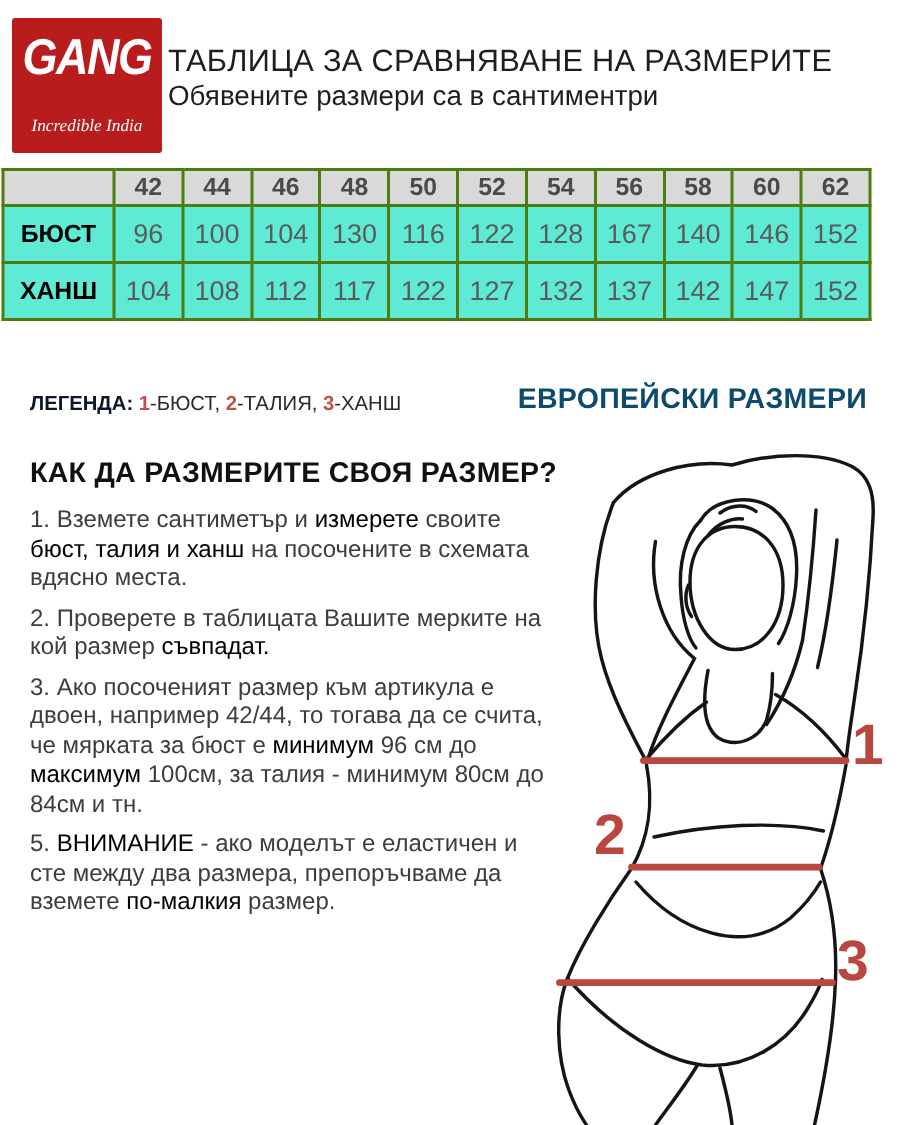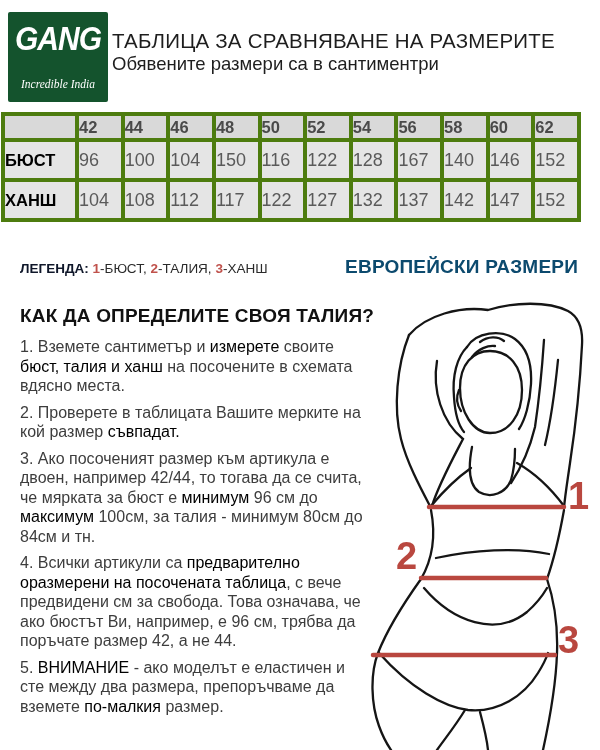--- a/index.html
+++ b/index.html
@@ -3,44 +3,44 @@
 <meta charset="utf-8">
 <style>
   html,body { margin:0; padding:0; background:#ffffff; }
   .page {
     position:relative; width:600px; height:750px; overflow:hidden;
     background:#ffffff; font-family:"Liberation Sans", sans-serif; color:#222;
   }
   
   .logo {
     position:absolute; left:8px; top:12px; width:100px; height:90px;
-    background:#14532d; border-radius:2px; color:#fff;
+    background:#b91c1c; border-radius:2px; color:#fff;
     display:flex; flex-direction:column; align-items:center; justify-content:center;
   }
   .brand-name {
     font-style:italic; font-weight:700; font-size:30px; letter-spacing:-1px;
     transform:scaleY(1.12); line-height:1;
   }
   .brand-tagline {
     font-family:"Liberation Serif", serif; font-style:italic; font-size:11.5px;
     margin-top:24px; white-space:nowrap;
   }
   
   .header-text { position:absolute; left:112px; top:29px; width:478px; color:#1e1e1e; }
   .page-title { font-size:20.5px; font-weight:500; letter-spacing:0.2px; }
   .page-subtitle { font-size:18.5px; font-weight:400; margin-top:0; }
   
   table.size-table {
     position:absolute; left:1px; top:112px; width:580px;
     border-collapse:collapse; table-layout:fixed;
   }
-  .size-table td, .size-table th { border:4px solid #4d7c0f; padding:0; }
+  .size-table td, .size-table th { border:2px solid #4d7c0f; text-align:center; padding:0; }
   .size-table col.label-col { width:74px; }
   .size-table tr.head-row td { background:#d9d9d9; height:22px; font-weight:700; font-size:16.5px; color:#4a4a4a; }
-  .size-table tr.data-row td { height:36px; font-size:18px; color:#5a5a5a; background:#e5e5e5; }
+  .size-table tr.data-row td { height:36px; font-size:18px; color:#5a5a5a; background:#5eead4; }
   .size-table tr.data-row td.row-label { font-weight:700; color:#000; font-size:16.5px; }
   
   .legend { position:absolute; left:20px; top:261px; font-size:13.5px; color:#2a2a2a; white-space:nowrap; }
   .legend .legend-label { font-weight:700; color:#0f172a; }
   .legend .num { color:#c0524c; font-weight:700; }
   .euro-title { position:absolute; right:22px; top:256px; font-size:19px; font-weight:700; color:#0c4a6e; letter-spacing:0.2px;margin-left:32px; }
   
   .howto-heading { position:absolute; left:20px; top:305px; font-size:19px; font-weight:700; color:#111; letter-spacing:0.2px; }
   .steps { position:absolute; left:20px; top:337px; width:352px; font-size:16px; line-height:19.5px; color:#3d3d3d; }
   .steps p { margin:0 0 7px 0; }
@@ -81,21 +81,21 @@
           <td>56</td>
           <td>58</td>
           <td>60</td>
           <td>62</td>
         </tr>
         <tr class="data-row">
           <td class="row-label">БЮСТ</td>
           <td>96</td>
           <td>100</td>
           <td>104</td>
-          <td>150</td>
+          <td>130</td>
           <td>116</td>
           <td>122</td>
           <td>128</td>
           <td>167</td>
           <td>140</td>
           <td>146</td>
           <td>152</td>
         </tr>
         <tr class="data-row">
           <td class="row-label">ХАНШ</td>
@@ -113,26 +113,25 @@
         </tr>
       </tbody>
   </table>
 
   <div class="legend">
     <span class="legend-label">ЛЕГЕНДА:</span>
     <span> </span><span id="legend-items"><span class="num">1</span><span>-БЮСТ, </span><span class="num">2</span><span>-ТАЛИЯ, </span><span class="num">3</span><span>-ХАНШ</span></span>
   </div>
   <div class="euro-title">ЕВРОПЕЙСКИ РАЗМЕРИ</div>
 
-  <div class="howto-heading">КАК ДА ОПРЕДЕЛИТЕ СВОЯ ТАЛИЯ?</div>
+  <div class="howto-heading">КАК ДА РАЗМЕРИТЕ СВОЯ РАЗМЕР?</div>
   <div class="steps" id="steps">
       <p class="step"><span>1. Вземете сантиметър и </span><span class="red">измерете</span><span> своите </span><span class="red">бюст, талия и ханш</span><span> на посочените в схемата вдясно места.</span></p>
       <p class="step"><span>2. Проверете в таблицата Вашите мерките на кой размер </span><span class="red">съвпадат.</span></p>
       <p class="step"><span>3. Ако посоченият размер към артикула е двоен, например 42/44, то тогава да се счита, че мярката за бюст е </span><span class="red">минимум</span><span>  96 см до </span><span class="red">максимум</span><span> 100см, за талия - минимум 80см до 84см и тн.</span></p>
-      <p class="step"><span>4. Всички артикули са </span><span class="red">предварително оразмерени на посочената таблица</span><span>, с вече предвидени см за свобода. Това означава, че ако бюстът Ви, например, е 96 см, трябва да поръчате размер 42, а не 44.</span></p>
       <p class="step"><span>5. </span><span class="red">ВНИМАНИЕ</span><span> - ако моделът е еластичен и сте между два размера, препоръчваме да вземете </span><span class="red">по-малкия</span><span> размер.</span></p>
     </div>
 
   <div class="figure-wrap">
     <svg width="232" height="450" viewBox="0 0 232 450">
       <g fill="none" stroke="#151515" stroke-width="2.3" stroke-linecap="round">
         <path d="M41,35 C29,65 25,108 33,139 C39,163 53,189 63,208"></path>
         <path d="M41,35 C58,15 92,6 120,10 C146,2 180,1 200,11 C211,17 215,28 214,45 C212,85 207,130 202,163 C199,184 197,196 196,208"></path>
         <path d="M69,61 C64,90 74,122 95,139 C83,162 70,186 64,206"></path>
         <path d="M176,40 C174,70 171,100 167,127 C161,152 151,171 143,183"></path>

